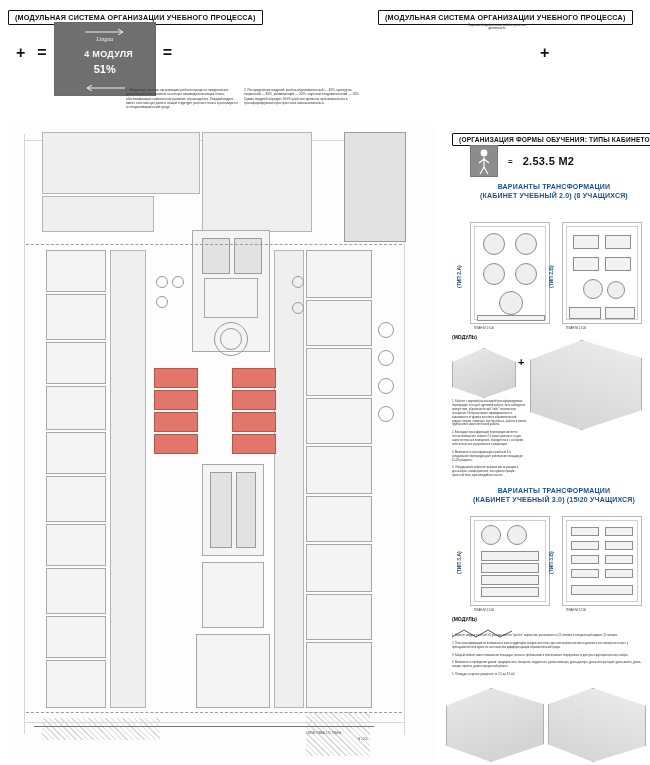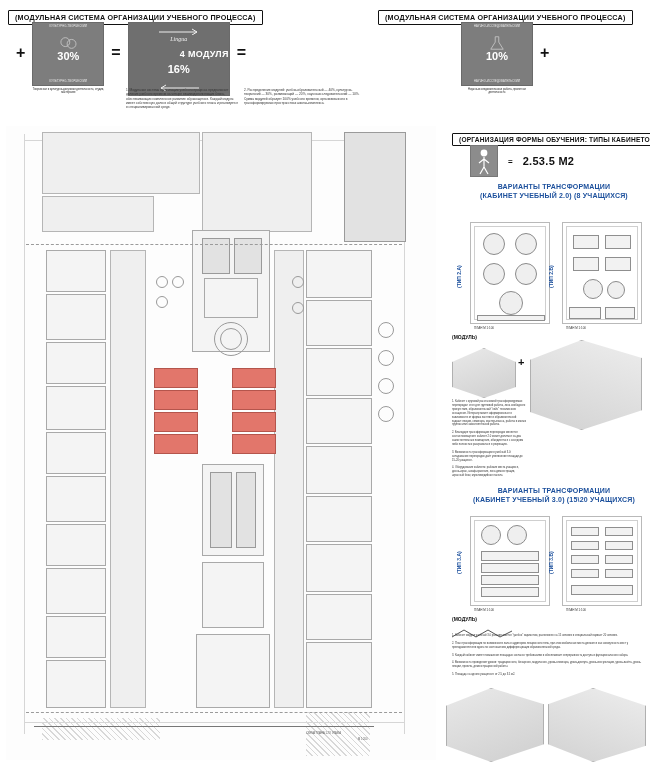--- a/index.html
+++ b/index.html
@@ -19,21 +19,21 @@
 
   .mods{position:absolute;left:10px;top:22px;width:360px;height:84px;display:flex;align-items:flex-start;}
   .sq{width:70px;height:62px;background:#7d7d7d;position:relative;overflow:hidden;border:1px solid #6a6a6a;}
   .sq .cap-top{position:absolute;top:2px;left:0;right:0;text-align:center;font-size:2.6px;color:#f2f2f2;letter-spacing:.2px;}
   .sq .cap-bot{position:absolute;bottom:2px;left:0;right:0;text-align:center;font-size:2.6px;color:#f2f2f2;letter-spacing:.2px;}
   .sq .pct{position:absolute;left:0;right:0;top:50%;transform:translateY(-30%);text-align:center;font-size:11px;font-weight:bold;color:#ffffff;}
   .sq .glyph{position:absolute;left:50%;top:12px;transform:translateX(-50%);width:22px;height:16px;opacity:.55;}
   .plus,.eq{font-size:16px;font-weight:bold;color:#111;margin:22px 6px 0 6px;}
   .bigmod{width:104px;}
   .bigmod .sq{width:100px;height:72px;background:#6f6f6f;}
-  .bigmod .m1{position:absolute;left:8px;right:0;top:26px;text-align:right;font-size:9px;font-weight:bold;color:#fff;letter-spacing:.3px;}
+  .bigmod .m1{position:absolute;left:8px;right:0;top:26px;text-align:center;font-size:9px;font-weight:bold;color:#fff;letter-spacing:.3px;}
   .bigmod .m2{position:absolute;left:0;right:0;top:40px;text-align:center;font-size:11px;font-weight:bold;color:#fff;}
   .lingua{position:absolute;left:0;right:0;top:13px;text-align:center;font-size:6px;color:#efefef;font-family:"Liberation Serif",serif;font-style:italic;}
   .arrow-u,.arrow-d{position:absolute;left:50%;transform:translateX(-50%);width:44px;height:7px;}
   .arrow-u{top:5px;} .arrow-d{bottom:4px;}
 
   .modcol{display:flex;flex-direction:column;align-items:center;}
   .modcap{font-size:2.7px;text-align:center;width:74px;margin-top:2px;color:#222;}
 
   .notes-a{position:absolute;left:126px;top:88px;width:112px;}
   .notes-b{position:absolute;left:244px;top:88px;width:120px;}
@@ -84,62 +84,42 @@
     </div>
     <div class="abs hdr-right">
       <span class="ttl ttl-box">(МОДУЛЬНАЯ СИСТЕМА ОРГАНИЗАЦИИ УЧЕБНОГО ПРОЦЕССА)</span>
     </div>
 
     <div class="mods">
 
 
       <div class="plus">+</div>
 
-      <div class="modcol">
-        <div class="sq">
-          <div class="cap-top">КУЛЬТУРНО-ТВОРЧЕСКИЙ</div>
-          <svg class="glyph" viewBox="0 0 24 18">
-            <circle cx="9" cy="8" r="5" fill="none" stroke="#fff" stroke-width="1"></circle>
-            <circle cx="16" cy="10" r="5" fill="none" stroke="#fff" stroke-width="1"></circle>
-          </svg>
-          <div class="pct">30%</div>
-          <div class="cap-bot">КУЛЬТУРНО-ТВОРЧЕСКИЙ</div>
-        </div>
-        <div class="modcap">Творческая и культурно-досуговая деятельность, студии, мастерские</div>
-      </div>
 
       <div class="eq">=</div>
 
       <div class="modcol bigmod">
         <div class="sq">
           <svg class="arrow-u" viewBox="0 0 44 7">
             <path d="M2 4h38l-5-3 M40 4l-5 3" fill="none" stroke="#eee" stroke-width="1"></path>
           </svg>
           <div class="lingua">Lingua</div>
           <div class="m1">4 МОДУЛЯ</div>
-          <div class="m2">16%</div>
+          <div class="m2">51%</div>
           <svg class="arrow-d" viewBox="0 0 44 7">
             <path d="M42 4H4l5-3 M4 4l5 3" fill="none" stroke="#eee" stroke-width="1"></path>
           </svg>
         </div>
       </div>
 
       <div class="eq">=</div>
     </div>
 
     <div class="rightmods">
       <div class="modcol">
-        <div class="sq">
-          <div class="cap-top">НАУЧНО-ИССЛЕДОВАТЕЛЬСКИЙ</div>
-          <svg class="glyph" viewBox="0 0 24 18">
-            <path d="M10 2v6L5 16h14L14 8V2z" fill="none" stroke="#fff" stroke-width="1"></path>
-          </svg>
-          <div class="pct">10%</div>
-          <div class="cap-bot">НАУЧНО-ИССЛЕДОВАТЕЛЬСКИЙ</div>
-        </div>
         <div class="modcap">Научно-исследовательская работа, проектная деятельность</div>
       </div>
 
       <div class="plus">+</div>
 
     </div>
 
     <div class="notes-a tiny">1. Модульная система организации учебного процесса предполагает деление учебного времени на четыре взаимодополняющих блока, обеспечивающих комплексное развитие обучающегося. Каждый модуль имеет собственную долю в общей структуре учебного плана и реализуется в специализированной среде.</div>
     <div class="notes-b tiny">2. Распределение модулей: учебно-образовательный — 40%, культурно-творческий — 30%, развивающий — 20%, научно-исследовательский — 10%. Сумма модулей образует 100% учебного времени, организованного в трансформируемых пространствах школы-комплекса.</div>
   </div>

